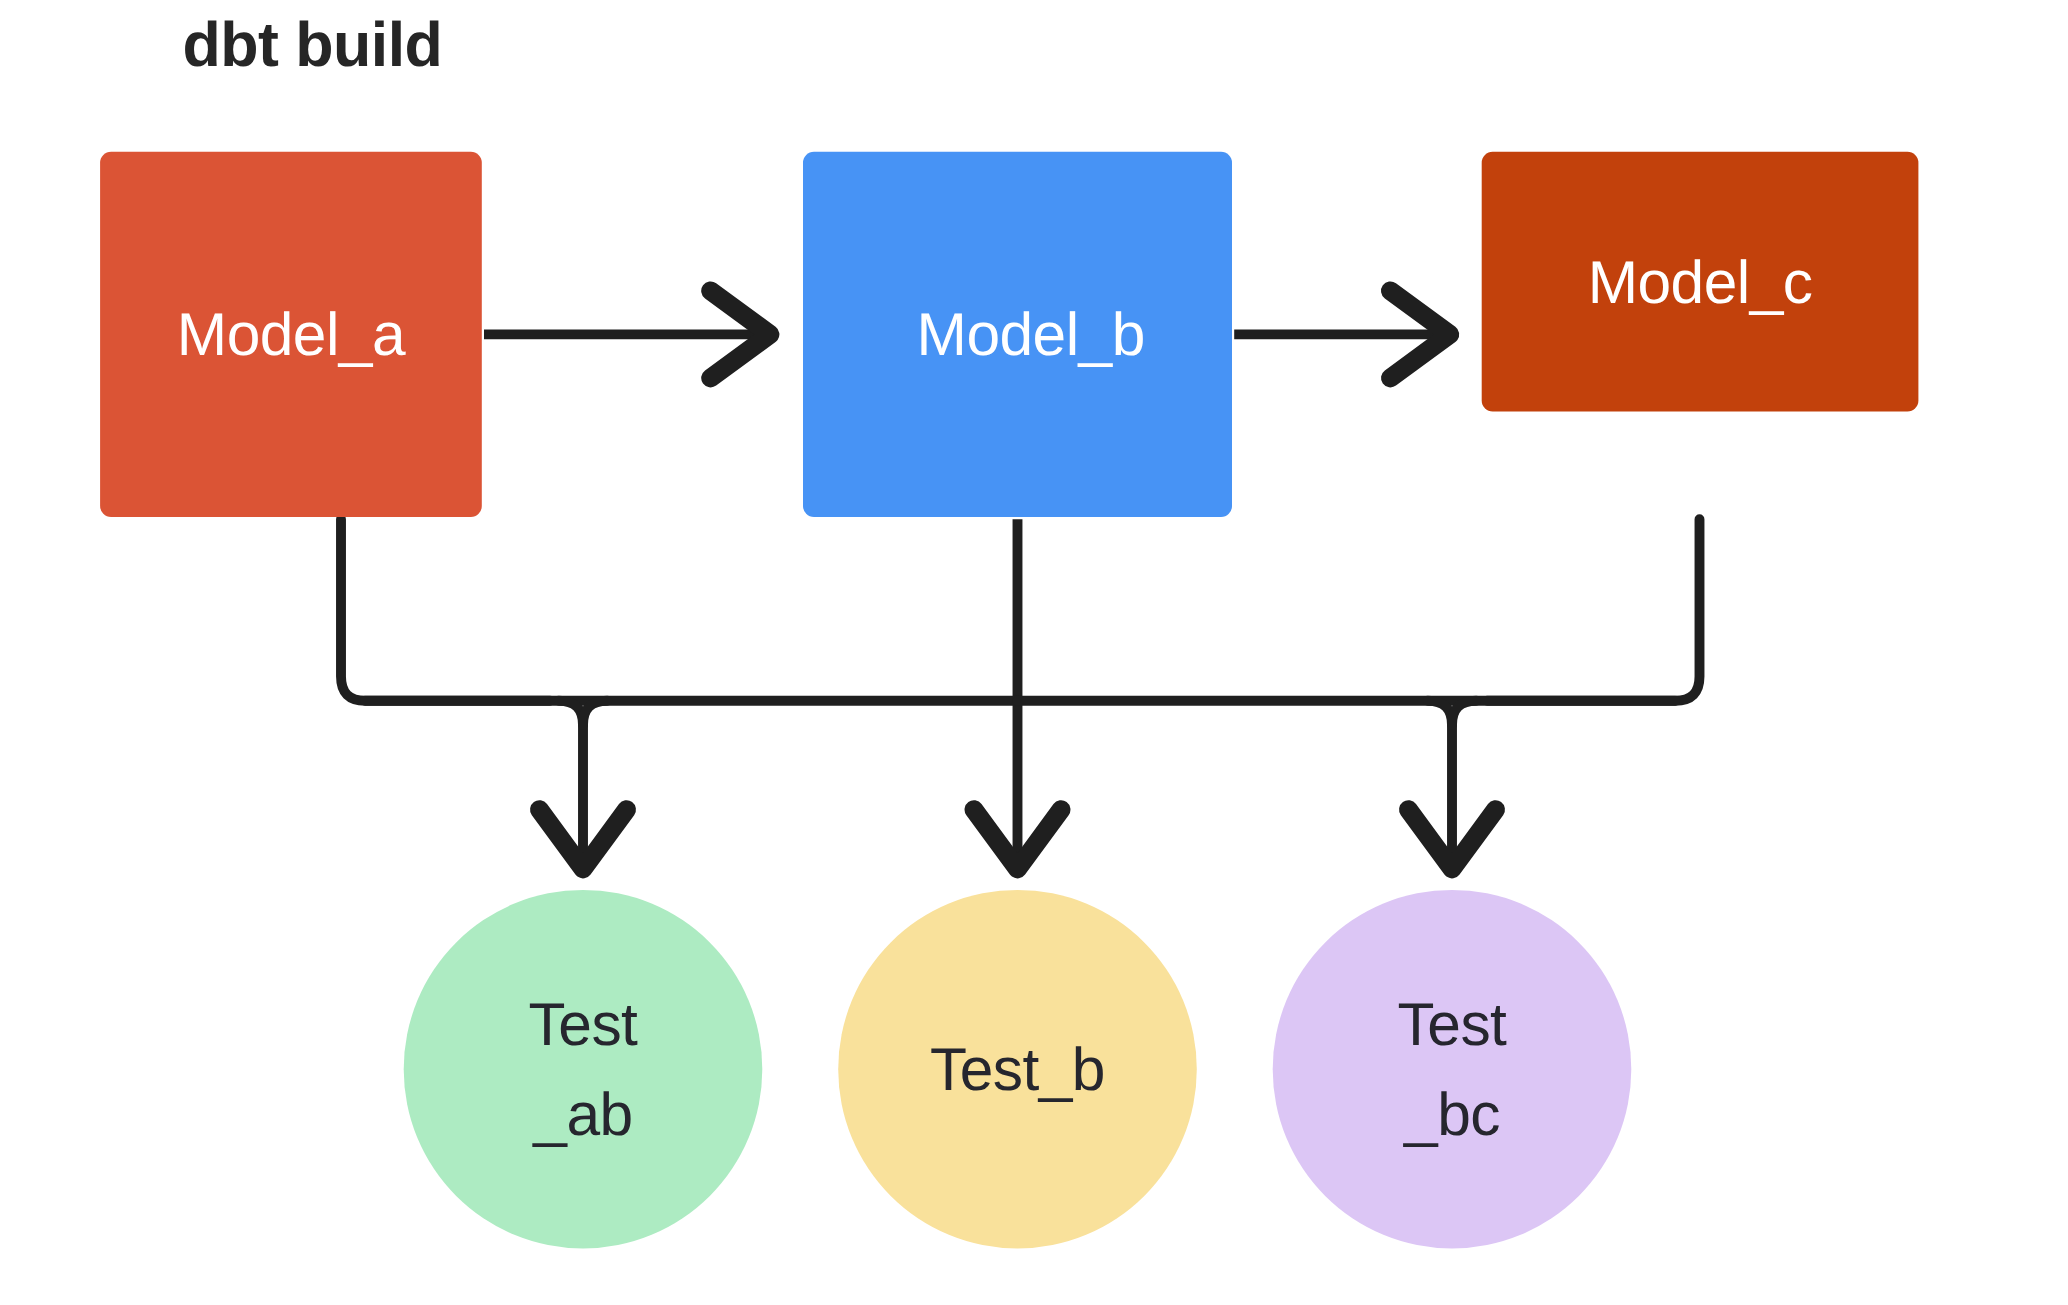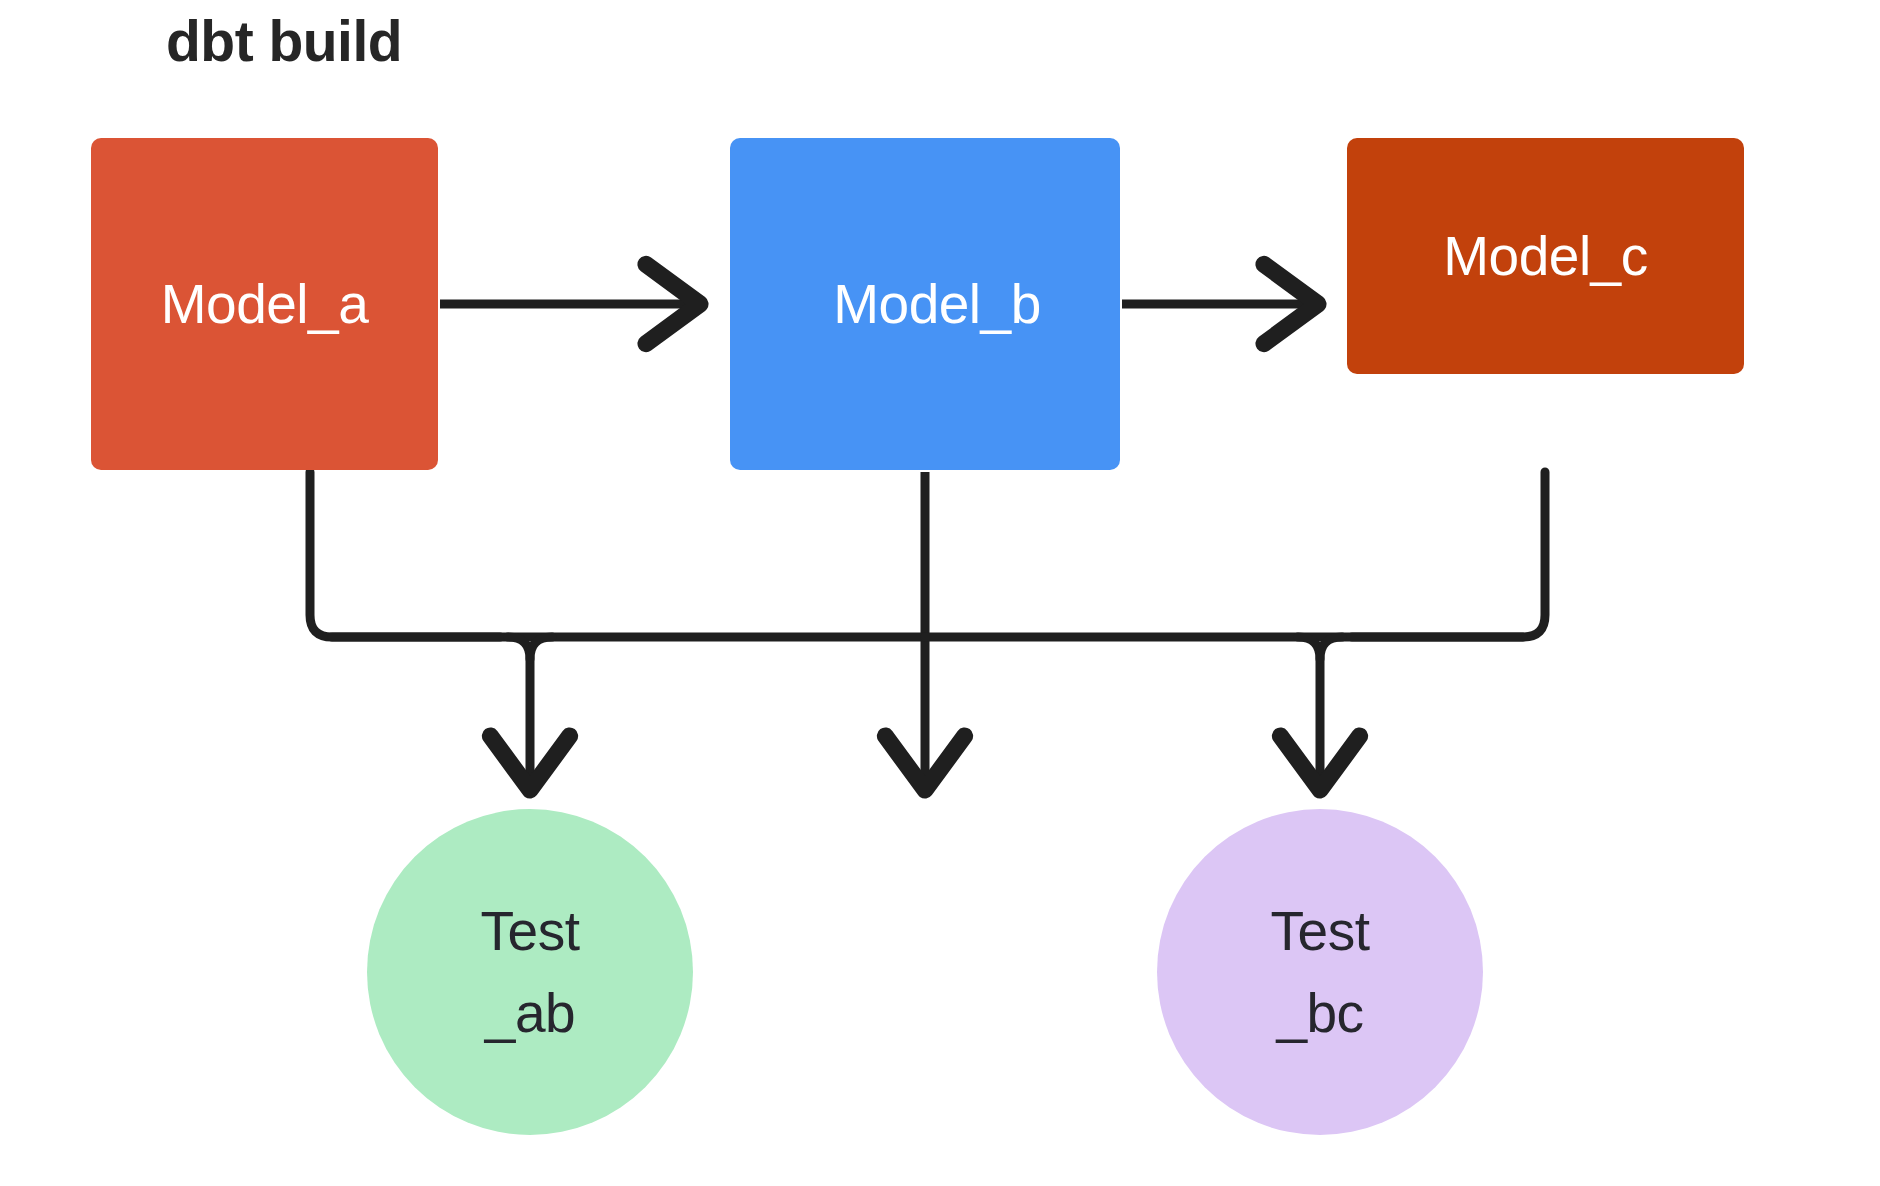--- a/index.html
+++ b/index.html
@@ -120,20 +120,25 @@
     <span class="node-label">Model_c</span>
   </div>
 
   <div class="node-circle" style="left:367px; top:809px; width:326px; height:326px; background:#ADEBC2;">
     <span class="node-label">
       <span class="ln">Test</span>
       <span class="ln">_ab</span>
     </span>
   </div>
 
+  <div class="node-circle" style="left:762px; top:809px; width:326px; height:326px; background:#F9E19B;">
+    <span class="node-label">
+      <span class="ln">Test_b</span>
+    </span>
+  </div>
 
   <div class="node-circle" style="left:1157px; top:809px; width:326px; height:326px; background:#DCC6F5;">
     <span class="node-label">
       <span class="ln">Test</span>
       <span class="ln">_bc</span>
     </span>
   </div>
 
 </div>
 

